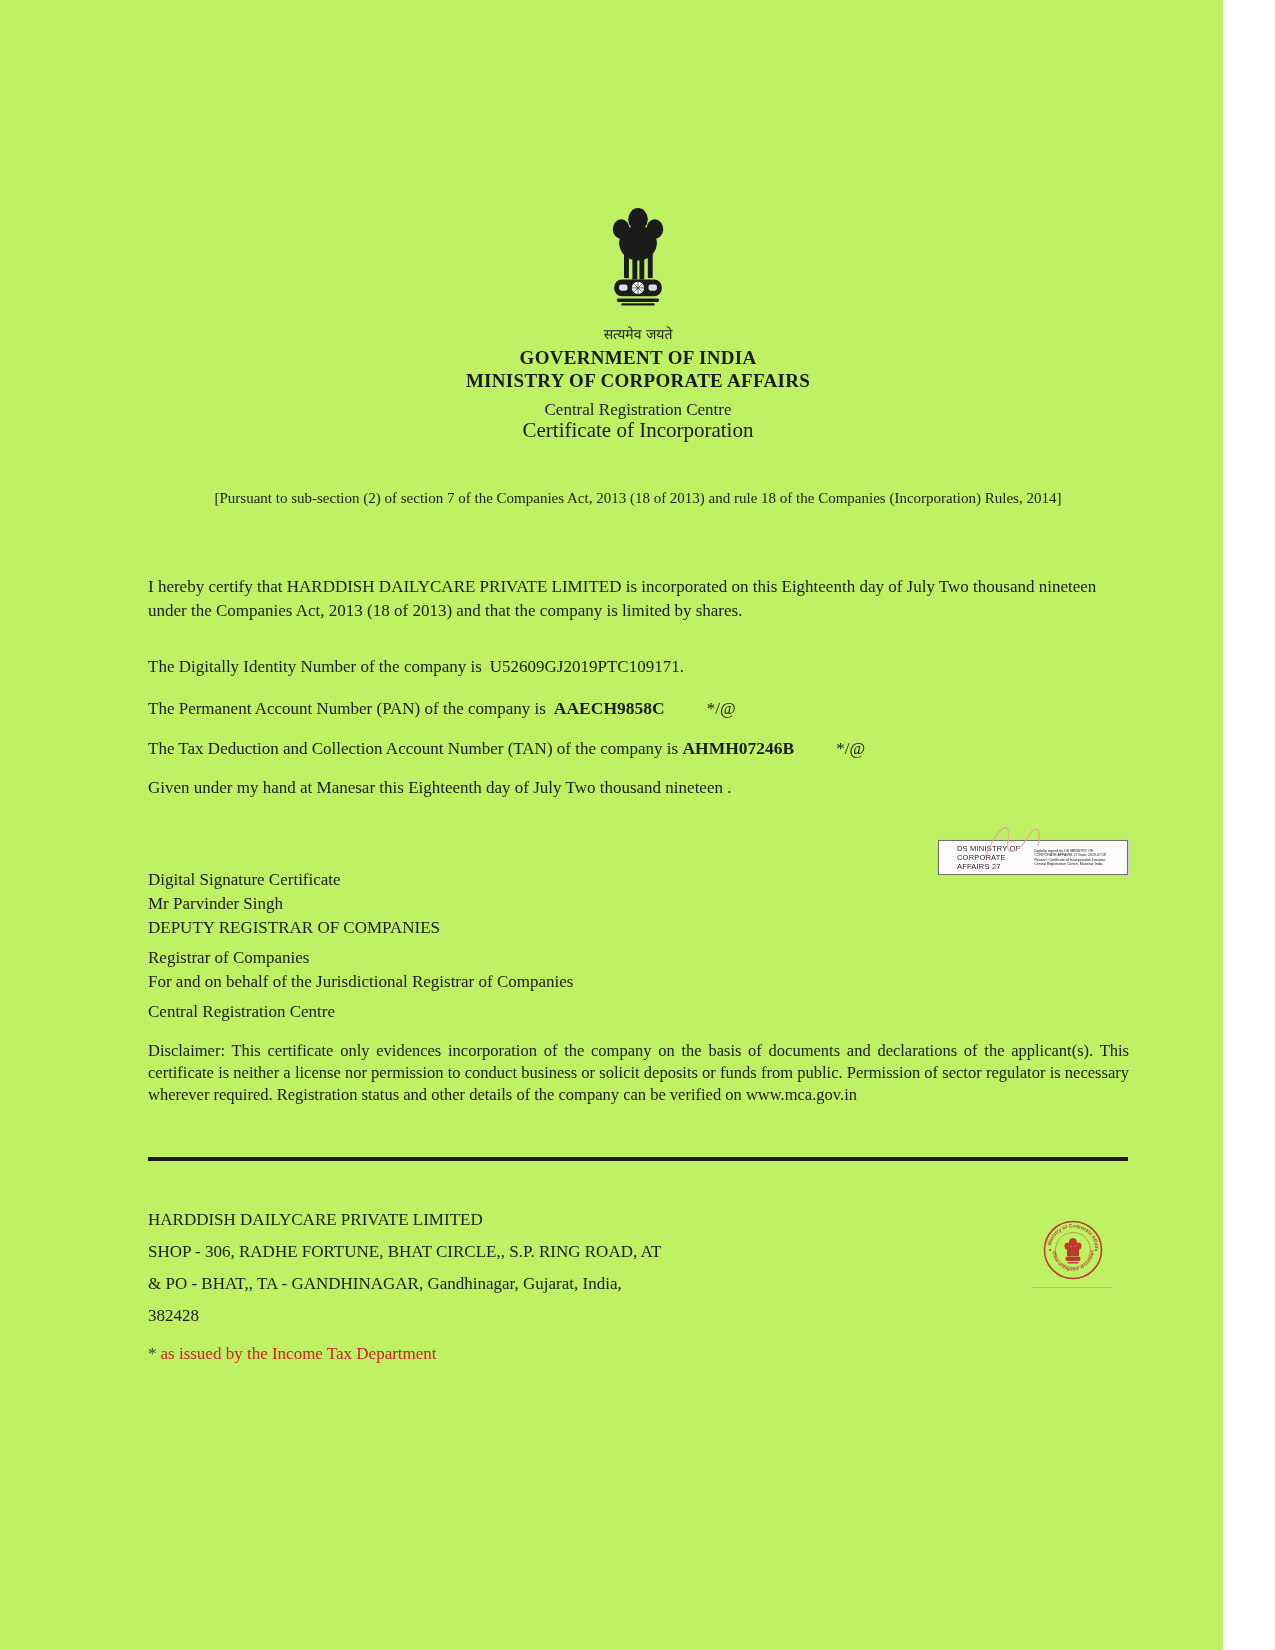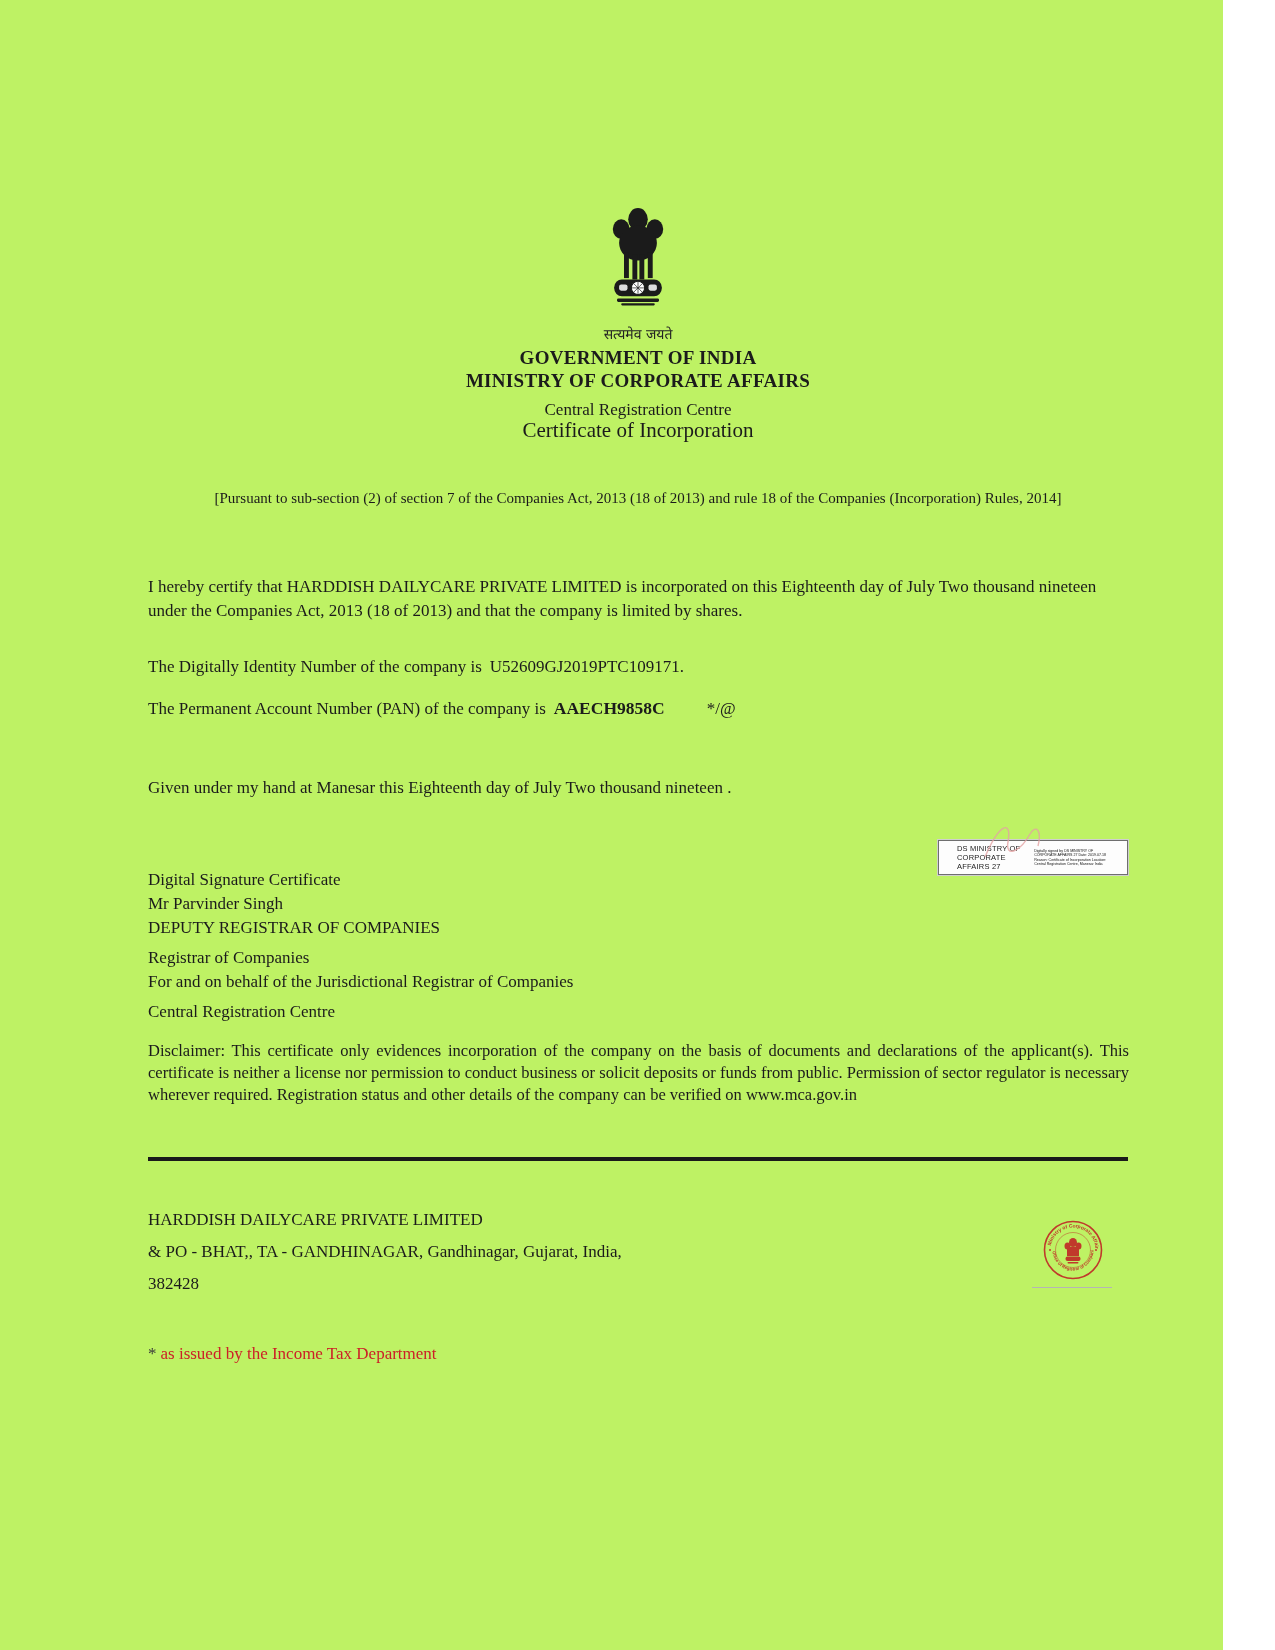--- a/index.html
+++ b/index.html
@@ -117,20 +117,23 @@
   <div class="abs para certify">I hereby certify that HARDDISH DAILYCARE PRIVATE LIMITED is incorporated on this Eighteenth day of July Two thousand nineteen under the Companies Act, 2013 (18 of 2013) and that the company is limited by shares.</div>
 
   <div class="abs para cin-line">
     <span>The Digitally Identity Number of the company is</span><span class="gap-sm"></span><span>U52609GJ2019PTC109171.</span>
   </div>
 
   <div class="abs para pan-line">
     <span>The Permanent Account Number (PAN) of the company is</span><span class="gap-sm"></span><span class="num-val">AAECH9858C</span><span class="gap-lg"></span><span>*/@</span>
   </div>
 
+  <div class="abs para tan-line">
+    <span>The Tax Deduction and Collection Account Number (TAN) of the company is</span>&nbsp;<span class="num-val">AHMH07246B</span><span class="gap-lg"></span><span>*/@</span>
+  </div>
 
   <div class="abs para given-line">Given under my hand at Manesar this Eighteenth day of July Two thousand nineteen .</div>
 
   <div class="abs stamp-box">
     <div class="stamp-left">DS MINISTRY OF CORPORATE AFFAIRS 27</div>
     <div class="stamp-right">Digitally signed by DS MINISTRY OF CORPORATE AFFAIRS 27 Date: 2019.07.18 Reason: Certificate of Incorporation Location: Central Registration Centre, Manesar India</div>
   </div>
   <svg class="abs stamp-squiggle" viewBox="0 0 205 55" aria-hidden="true">
     <path d="M55 45 C 70 10, 82 8, 78 30 C 75 46, 90 40, 100 22 C 106 12, 112 18, 108 34" fill="none" stroke="#e3a2a2" stroke-width="1.4" opacity="0.8"></path>
   </svg>
@@ -142,20 +145,21 @@
     <div class="sig-line spaced">Registrar of Companies</div>
     <div class="sig-line">For and on behalf of the Jurisdictional Registrar of Companies</div>
     <div class="sig-line spaced">Central Registration Centre</div>
   </div>
 
   <div class="abs disclaimer">Disclaimer: This certificate only evidences incorporation of the company on the basis of documents and declarations of the applicant(s). This certificate is neither a license nor permission to conduct business or solicit deposits or funds from public. Permission of sector regulator is necessary wherever required. Registration status and other details of the company can be verified on www.mca.gov.in</div>
 
   <div class="abs rule"></div>
   <div class="abs mail-lines">
     <div>HARDDISH DAILYCARE PRIVATE LIMITED</div>
+    <div>SHOP - 306, RADHE FORTUNE, BHAT CIRCLE,, S.P. RING ROAD, AT</div>
     <div>&amp; PO - BHAT,, TA - GANDHINAGAR, Gandhinagar, Gujarat, India,</div>
     <div>382428</div>
   </div>
 
   <svg class="abs seal" viewBox="0 0 62 62" aria-hidden="true">
     <defs>
       <path id="sealTop" d="M 8.5 31 A 22.5 22.5 0 0 1 53.5 31"></path>
       <path id="sealBottom" d="M 10.5 31 A 20.5 20.5 0 0 0 51.5 31"></path>
     </defs>
     <circle cx="31" cy="31" r="28.5" fill="none" stroke="#c0392b" stroke-width="1.6"></circle>

